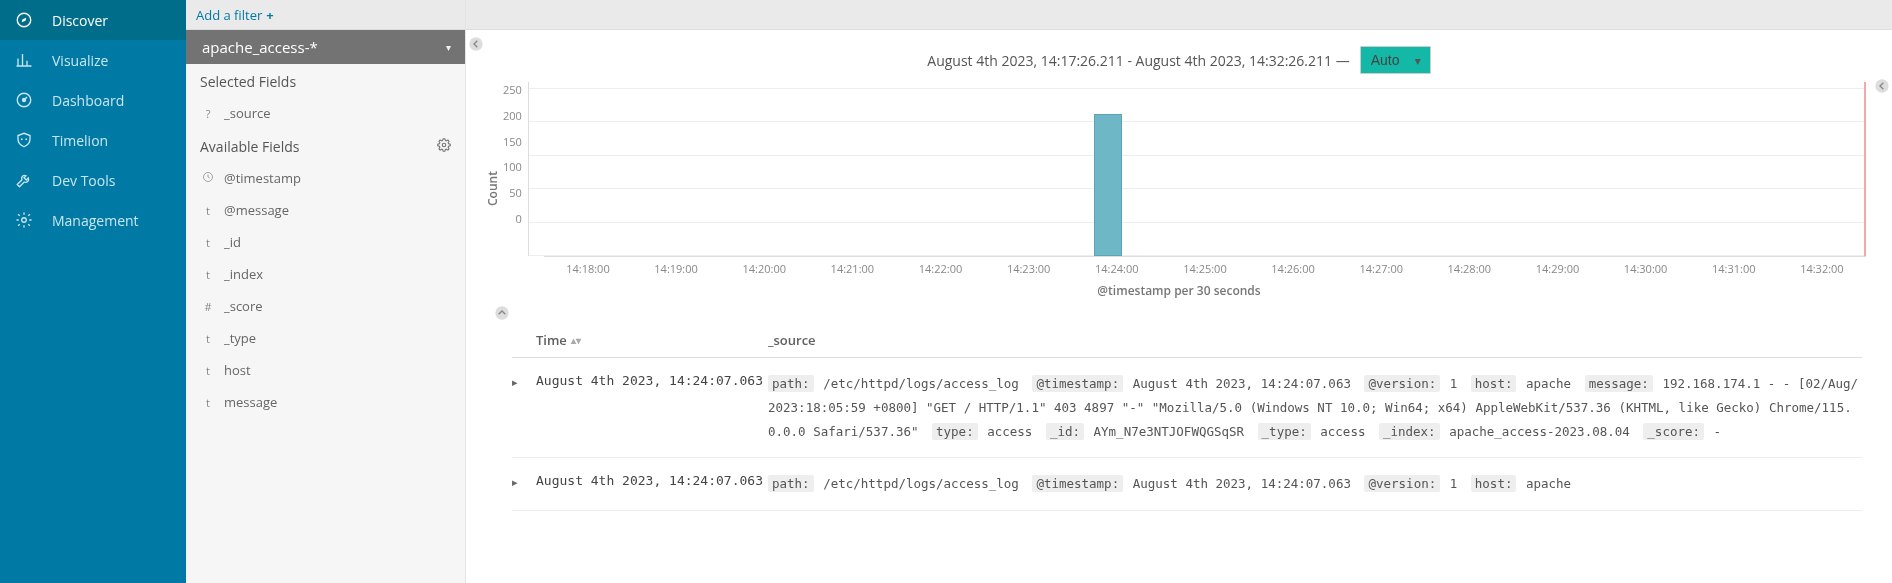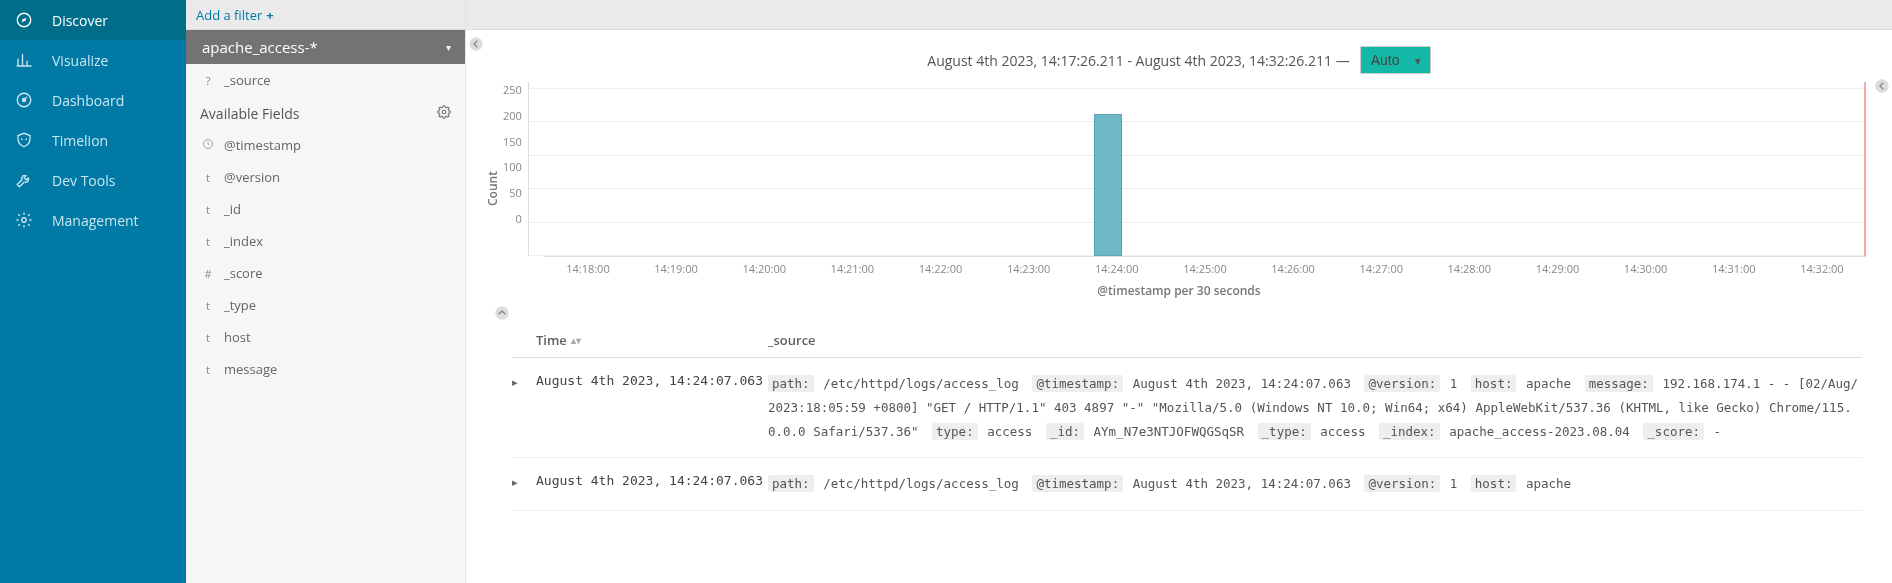--- a/index.html
+++ b/index.html
@@ -128,20 +128,23 @@
 
   <div class="fields-col">
     <div class="filterbar">
       <span>Add a filter</span>
         <span class="plus"> +</span>
     </div>
     <div class="index-pattern">
       <span>apache_access-*</span>
       <span class="caret">▾</span>
     </div>
+    <div class="fields-header">
+      <span>Selected Fields</span>
+    </div>
     <div id="selected-fields">
         <div class="field-row">
           <span class="field-type">?</span>
           <span>_source</span>
         </div>
       </div>
     <div class="fields-header">
       <span>Available Fields</span>
       <span class="gear">
         <svg viewBox="0 0 24 24" width="14" height="14" fill="none" stroke="#777" stroke-width="2">
@@ -153,21 +156,21 @@
     <div id="available-fields">
         <div class="field-row">
           <span class="field-type clock"><svg viewBox="0 0 24 24">
               <circle cx="12" cy="12" r="9"></circle>
               <path d="M12 7v5l3 2"></path>
             </svg></span>
           <span>@timestamp</span>
         </div>
         <div class="field-row">
           <span class="field-type">t</span>
-          <span>@version</span>
+          <span>@message</span>
         </div>
         <div class="field-row">
           <span class="field-type">t</span>
           <span>_id</span>
         </div>
         <div class="field-row">
           <span class="field-type">t</span>
           <span>_index</span>
         </div>
         <div class="field-row">

